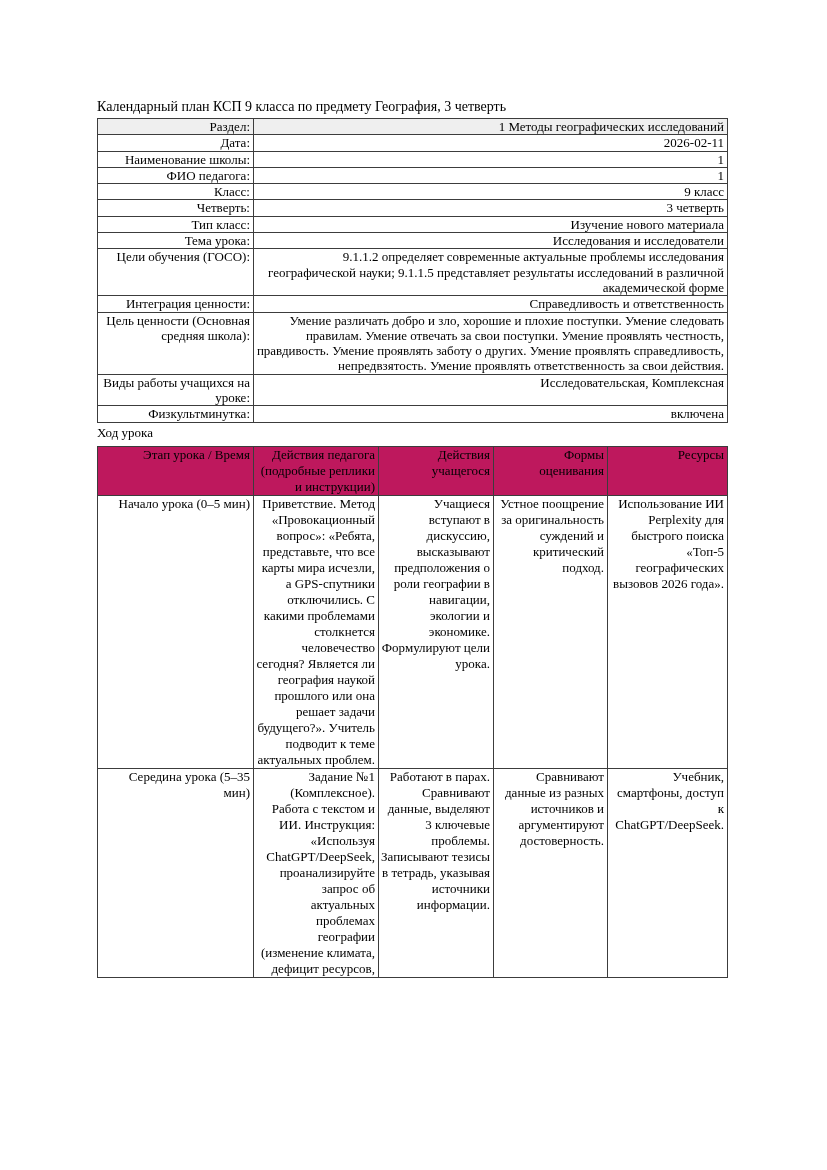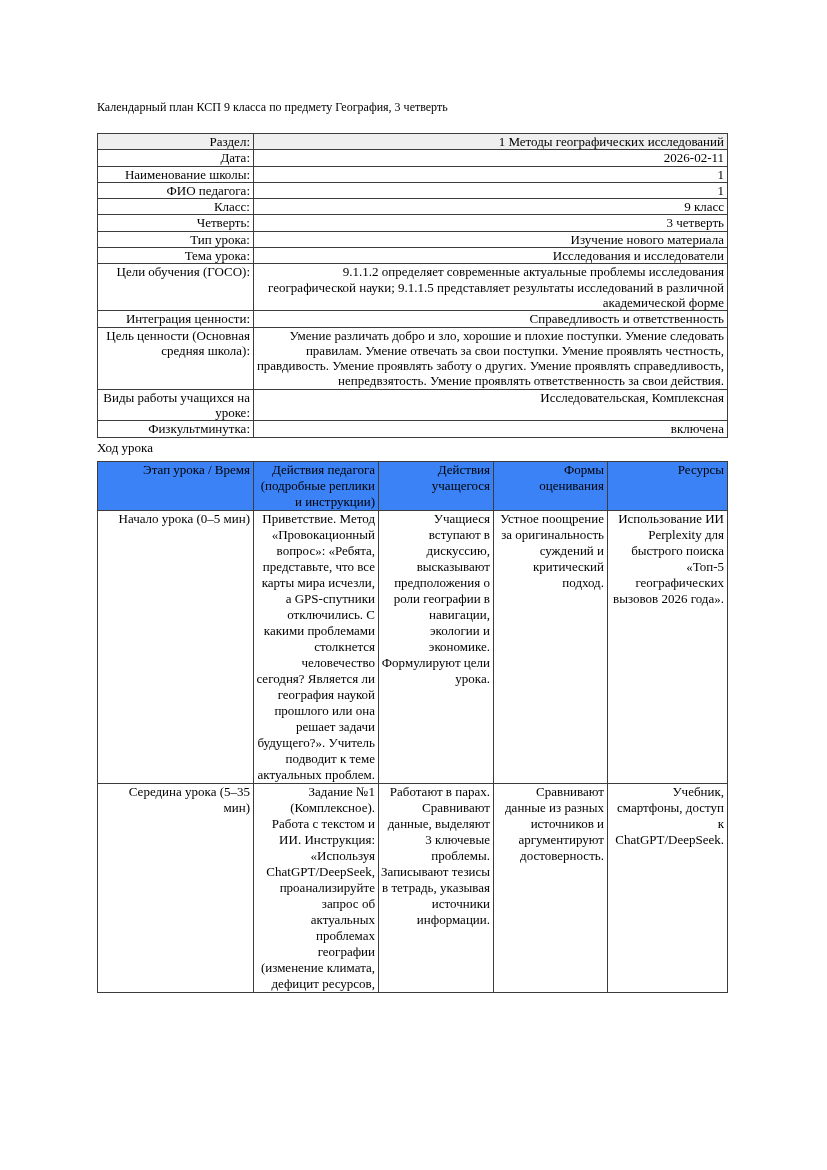--- a/index.html
+++ b/index.html
@@ -9,24 +9,24 @@
     font-family: "Liberation Serif", "DejaVu Serif", serif;
     color: #000000;
     overflow: hidden;
   }
   .doc {
     position: absolute;
     left: 97px; top: 100px;
     width: 630px;
   }
   .title {
-    font-size: 12px;
+    font-size: 14px;
     font-weight: normal;
     line-height: 14px;
-    margin-bottom: 19px;
+    margin-bottom: 4px;
     white-space: nowrap;
   }
   table {
     border-collapse: collapse;
     table-layout: fixed;
     width: 630px;
     font-size: 13px;
   }
   td, th {
     border: 1px solid #3c3c3c;
@@ -43,21 +43,21 @@
   .info-table col.c-value { width: 474px; }
 
   .flow-heading {
     font-size: 13px;
     line-height: 14px;
     margin-top: 3px;
     margin-bottom: 6px;
   }
 
   .lesson-table td, .lesson-table th { line-height: 16px; }
-  .lesson-table thead th { background: #3b82f6; }
+  .lesson-table thead th { background: #be185d; }
   .lesson-table col.c1 { width: 156px; }
   .lesson-table col.c2 { width: 125px; }
   .lesson-table col.c3 { width: 115px; }
   .lesson-table col.c4 { width: 114px; }
   .lesson-table col.c5 { width: 120px; }
 </style>
 </head>
 <body>
 
 <div class="doc">
@@ -88,21 +88,21 @@
       </tr>
       <tr>
         <td>Класс:</td>
         <td>9 класс</td>
       </tr>
       <tr>
         <td>Четверть:</td>
         <td>3 четверть</td>
       </tr>
       <tr>
-        <td>Тип урока:</td>
+        <td>Тип класс:</td>
         <td>Изучение нового материала</td>
       </tr>
       <tr>
         <td>Тема урока:</td>
         <td>Исследования и исследователи</td>
       </tr>
       <tr>
         <td>Цели обучения (ГОСО):</td>
         <td>9.1.1.2 определяет современные актуальные проблемы исследования географической науки; 9.1.1.5 представляет результаты исследований в различной академической форме</td>
       </tr>

